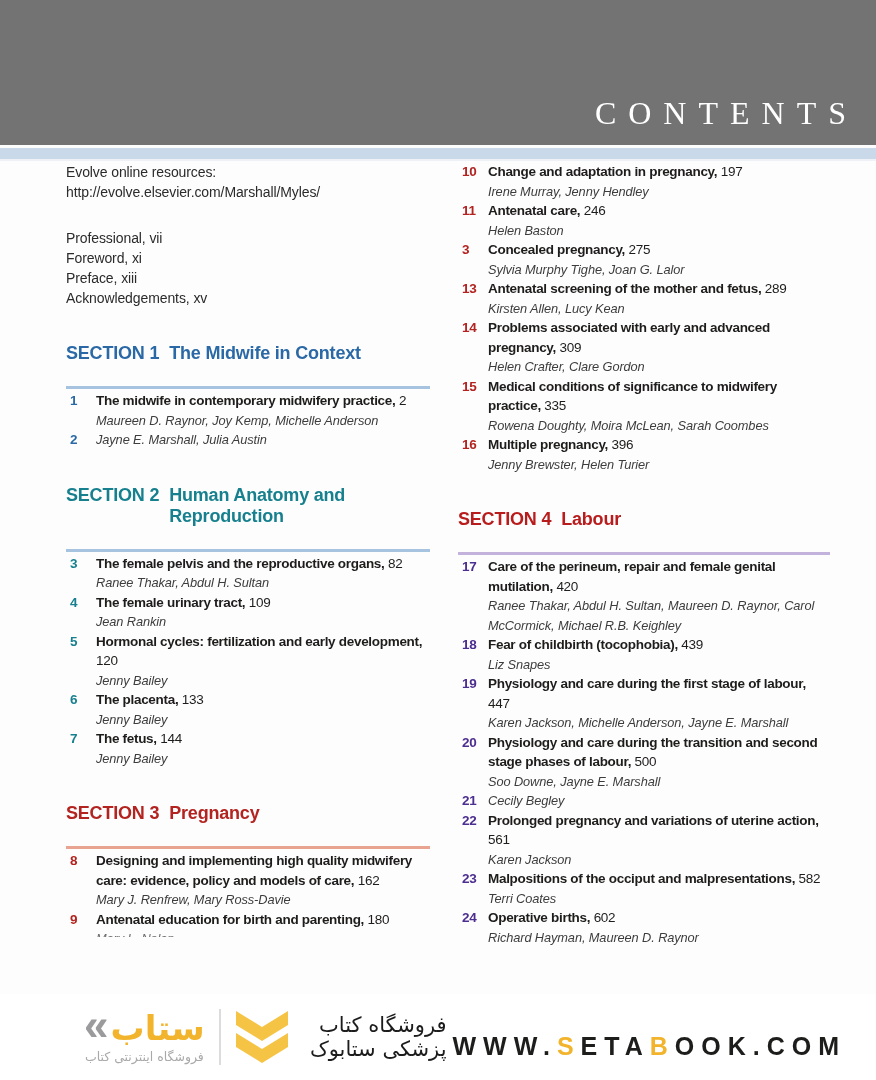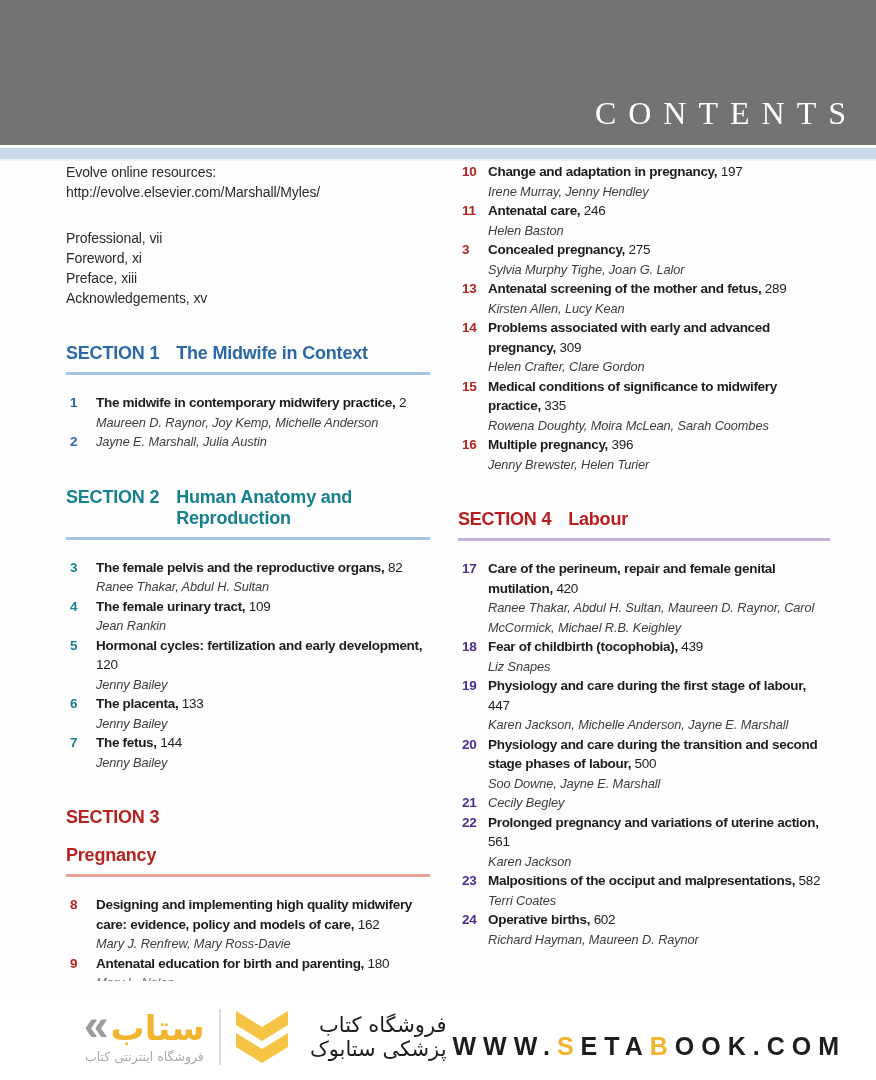--- a/index.html
+++ b/index.html
@@ -31,23 +31,23 @@
     display:flex;gap:28px;
     padding:30px 46px 0 66px;
   }
   .col-left{width:364px;flex:none;}
   .col-right{width:372px;flex:none;}
   .text-line{font-size:14px;line-height:20px;color:#2b2b2b;letter-spacing:-0.1px;}
   .front-matter{margin-top:26px;}
   .section{margin-top:35px;}
   .section.continuation{margin-top:0;}
   .sec-heading{
-    display:flex;gap:17px;
+    display:flex;gap:10px;
     font-size:18px;font-weight:700;line-height:21px;letter-spacing:-0.2px;
-    padding-bottom:8px;border-bottom:3px solid;margin-bottom:18px;
+    padding-bottom:22px;border-bottom:3px solid;margin-bottom:2px;
   }
   .sec-label{white-space:nowrap;}
   .chapter{display:flex;}
   .ch-num{
     width:30px;flex:none;box-sizing:border-box;padding-left:4px;
     font-weight:700;font-size:13.5px;line-height:19.5px;letter-spacing:-0.3px;
   }
   .ch-body{flex:1;min-width:0;}
   .ch-line{font-size:13.5px;line-height:19.5px;letter-spacing:-0.3px;color:#1e1d1b;}
   .ch-title{font-weight:700;}
@@ -165,21 +165,21 @@
         </div>
         <div class="chapter">
           <div class="ch-num" style="color: rgb(23, 128, 142);">7</div>
           <div class="ch-body">
             <div class="ch-line"><span class="ch-title">The fetus,</span> <span class="ch-page">144</span></div>
             <div class="ch-authors">Jenny Bailey</div>
           </div>
         </div>
       </div>
       <div class="section">
-        <div class="sec-heading" style="color: rgb(179, 35, 31); border-bottom-color: rgb(233, 163, 145); flex-direction: column;">
+        <div class="sec-heading" style="color: rgb(179, 35, 31); border-bottom-color: rgb(233, 163, 145);">
           <span class="sec-label">SECTION 3</span>
           <span class="sec-title">Pregnancy</span>
         </div>
         <div class="chapter">
           <div class="ch-num" style="color: rgb(179, 35, 31);">8</div>
           <div class="ch-body">
             <div class="ch-line"><span class="ch-title">Designing and implementing high quality midwifery care: evidence, policy and models of care,</span> <span class="ch-page">162</span></div>
             <div class="ch-authors">Mary J. Renfrew, Mary Ross-Davie</div>
           </div>
         </div>

